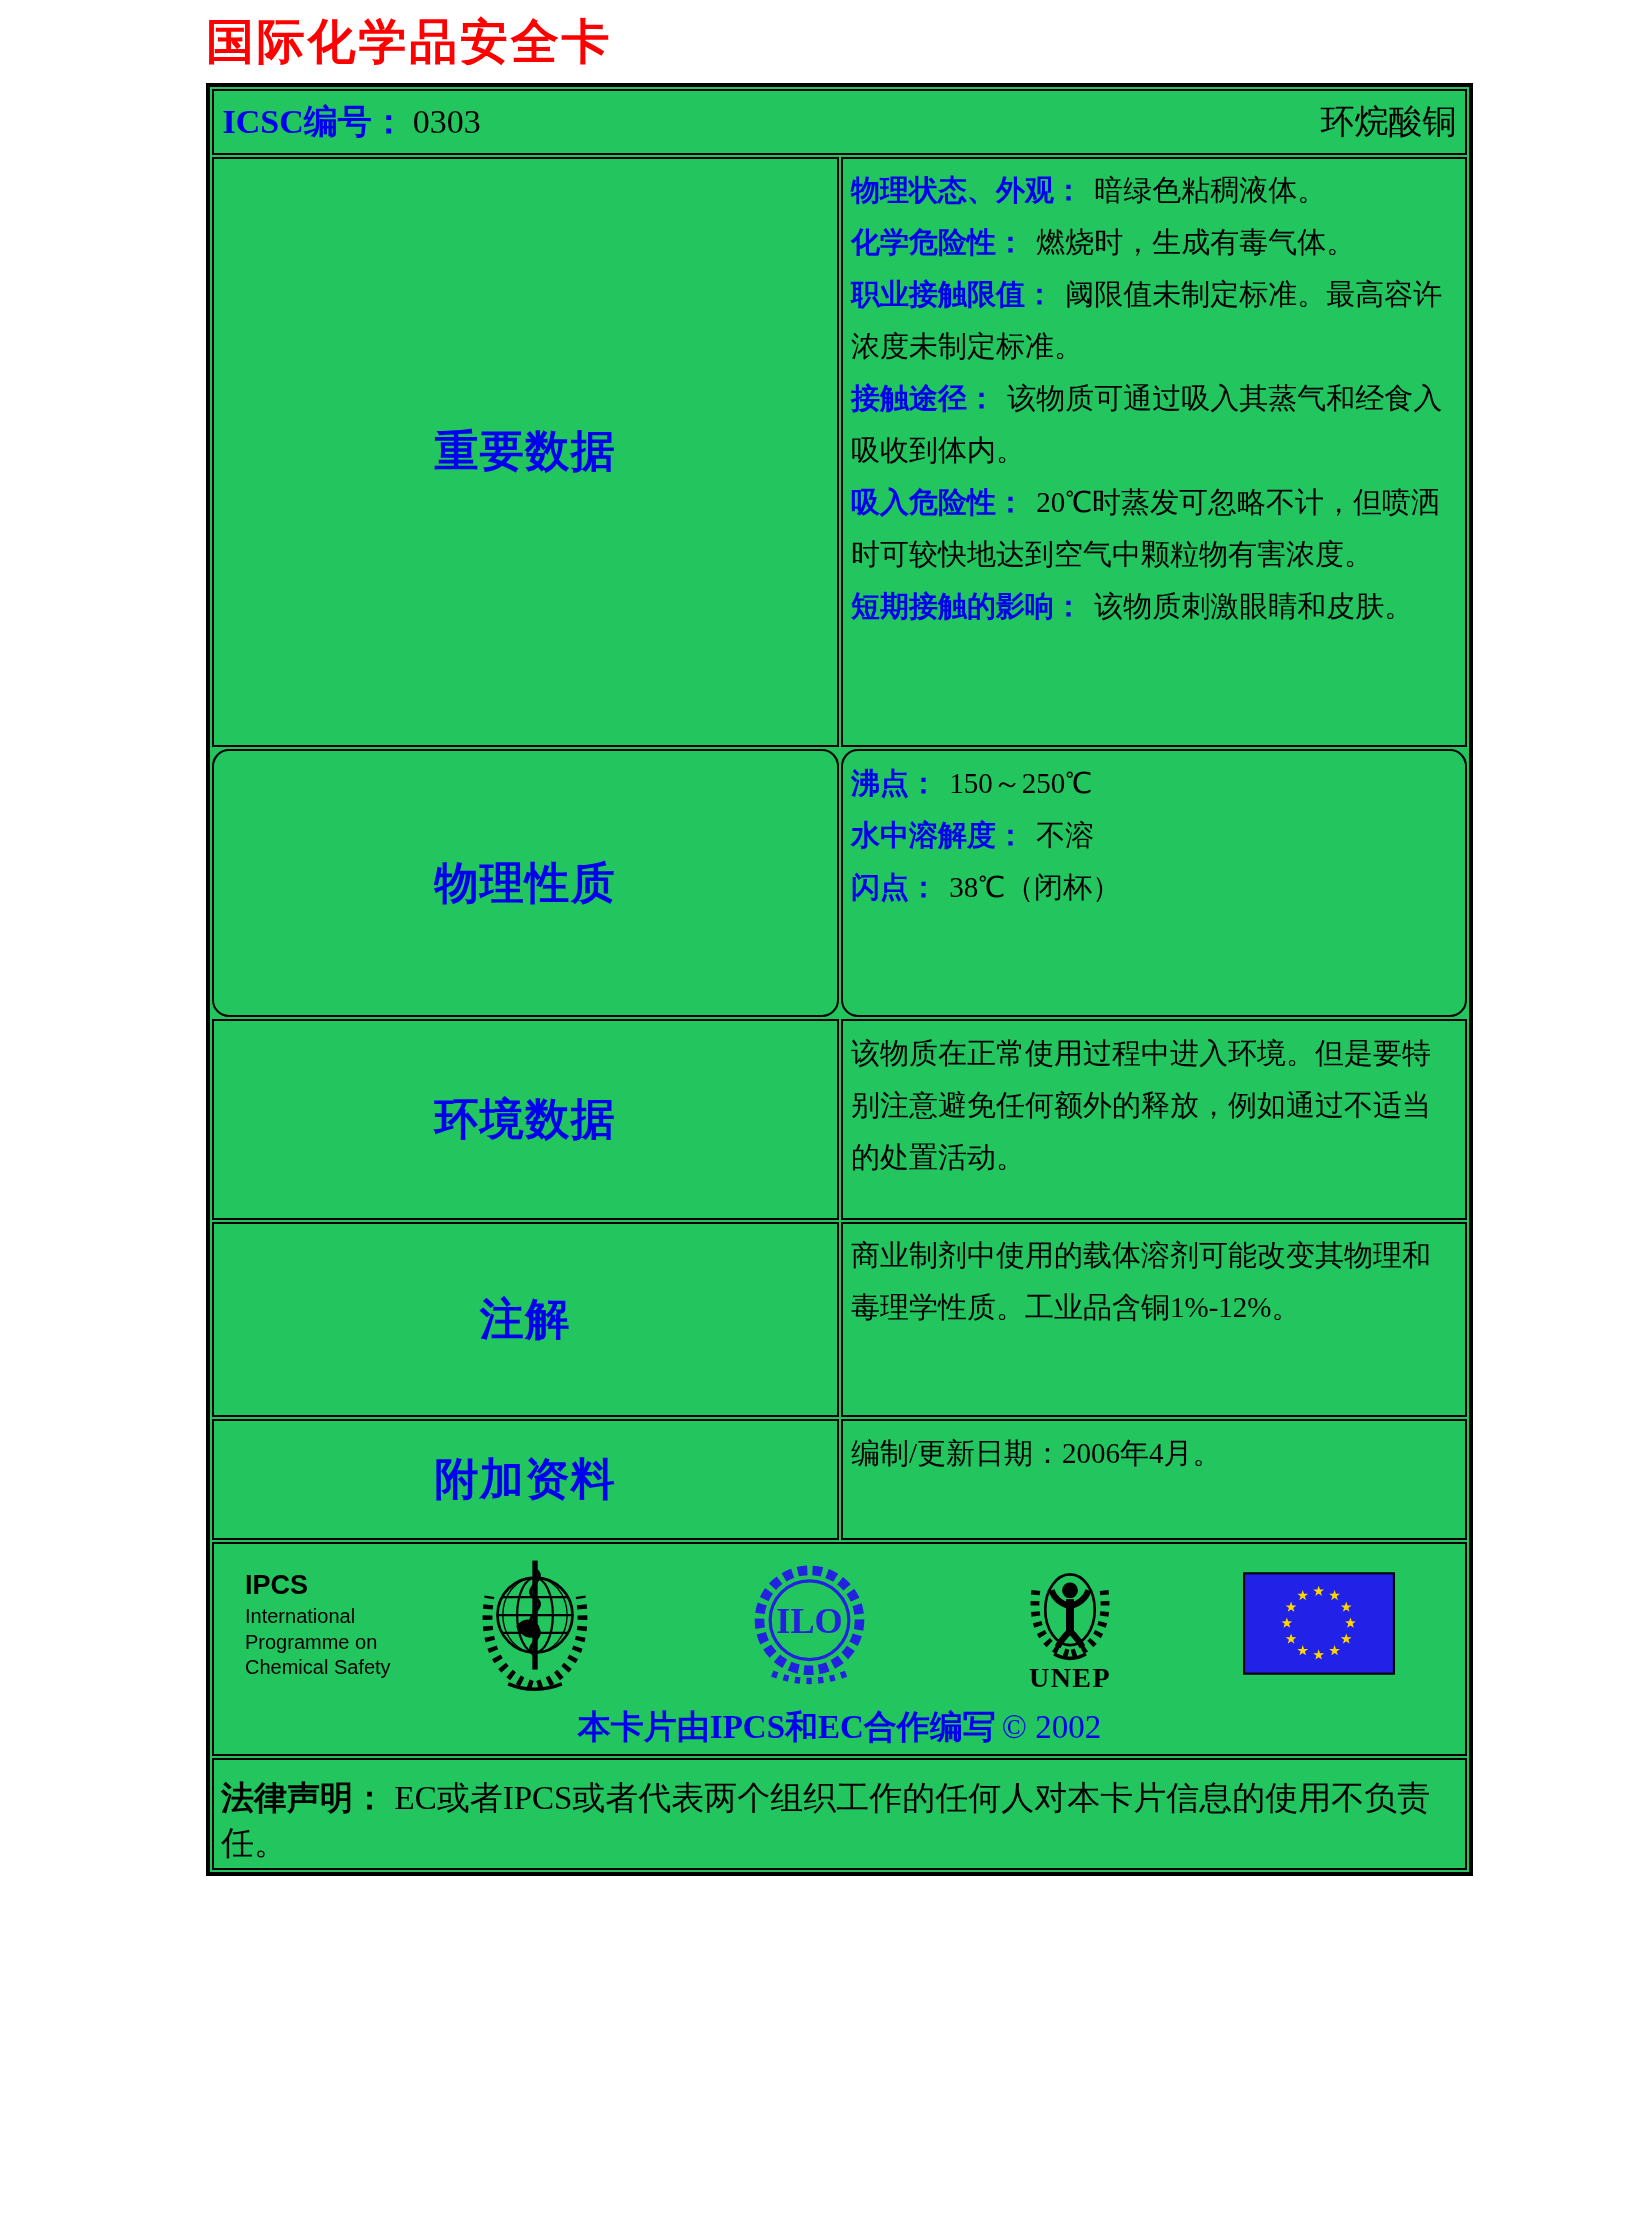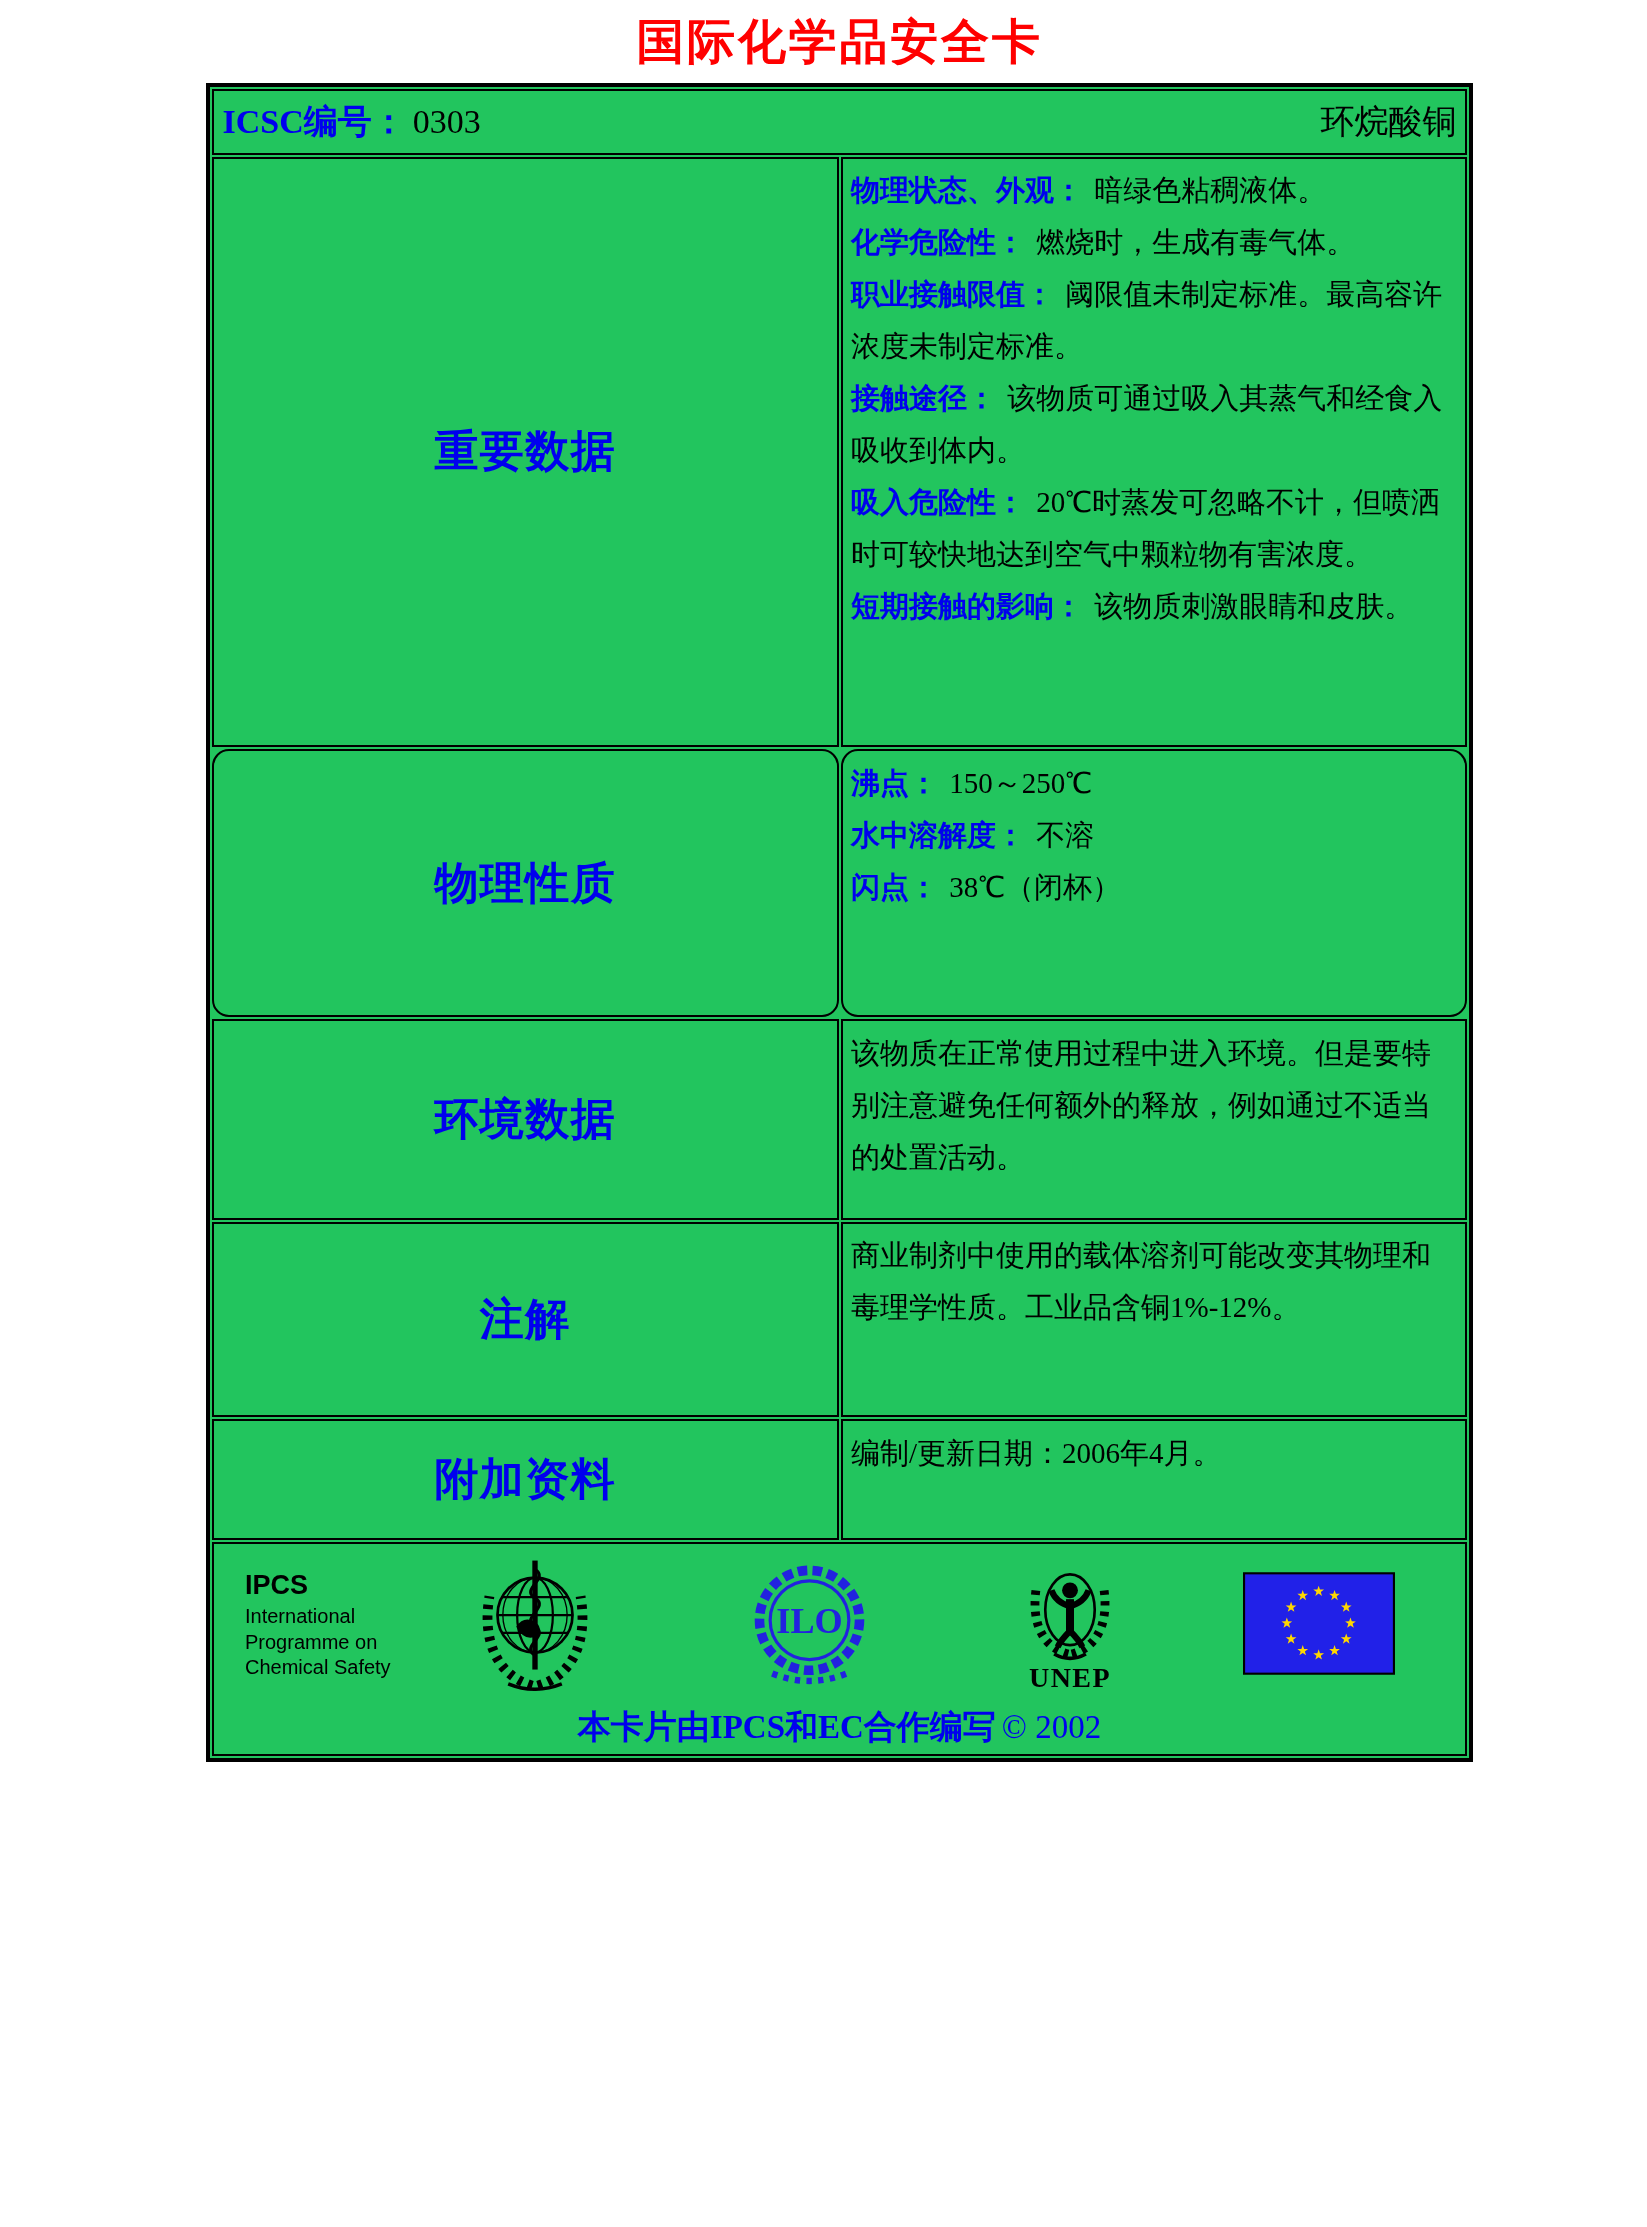--- a/index.html
+++ b/index.html
@@ -12,21 +12,21 @@
   html,body{margin:0;padding:0;background:#ffffff;}
   body{
     width:1648px;height:2227px;
     font-family:"Liberation Serif",serif;
     color:var(--ink);
     position:relative;
   }
   .page-title{
     margin:10px 0 8.5px 206px;
     width:1267px;
-    text-align:center;
+    text-align:left;
     font-size:48px;
     font-weight:bold;
     letter-spacing:2.8px;
     color:var(--red);
     font-family:Liberation Serif, serif;
   }
   table.card{
     margin-left:206px;
     width:1267px;
     border:4.2px solid #000;
@@ -229,15 +229,20 @@
           <use href="#eustar" transform="translate(84.5,33) scale(0.8)"></use>
         </svg>
       </div>
 
       <div class="credit-line">
         <span>本卡片由IPCS和EC合作编写</span><span class="copy">© 2002</span>
       </div>
     </td>
   </tr>
 
+  <tr class="rh-legal">
+    <td class="legal-cell" colspan="2">
+      <span class="legal-label">法律声明：</span><span>EC或者IPCS或者代表两个组织工作的任何人对本卡片信息的使用不负责任。</span>
+    </td>
+  </tr>
 </tbody>
   </table>
 
 
 </body></html>

